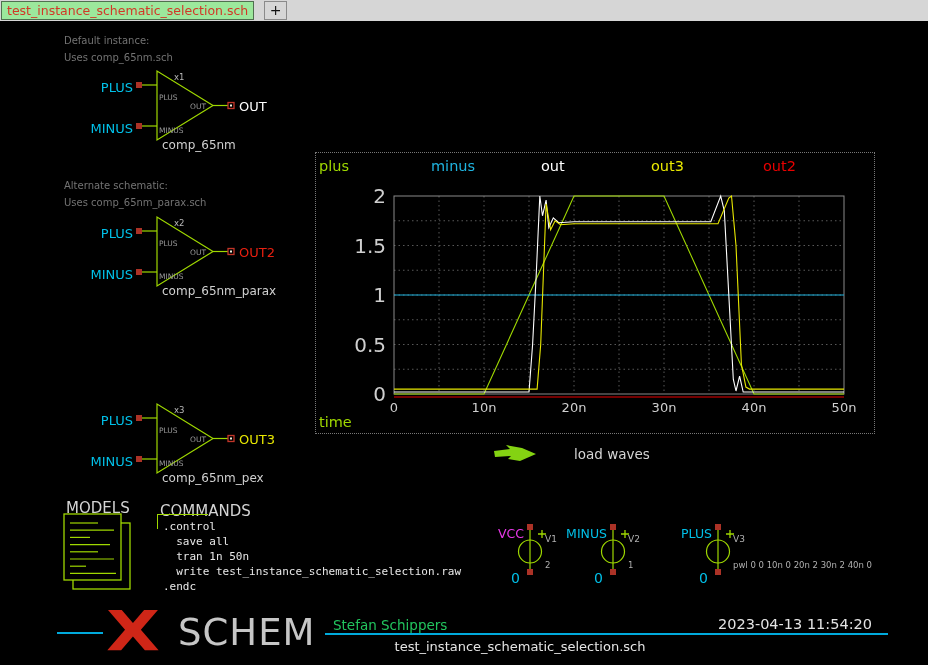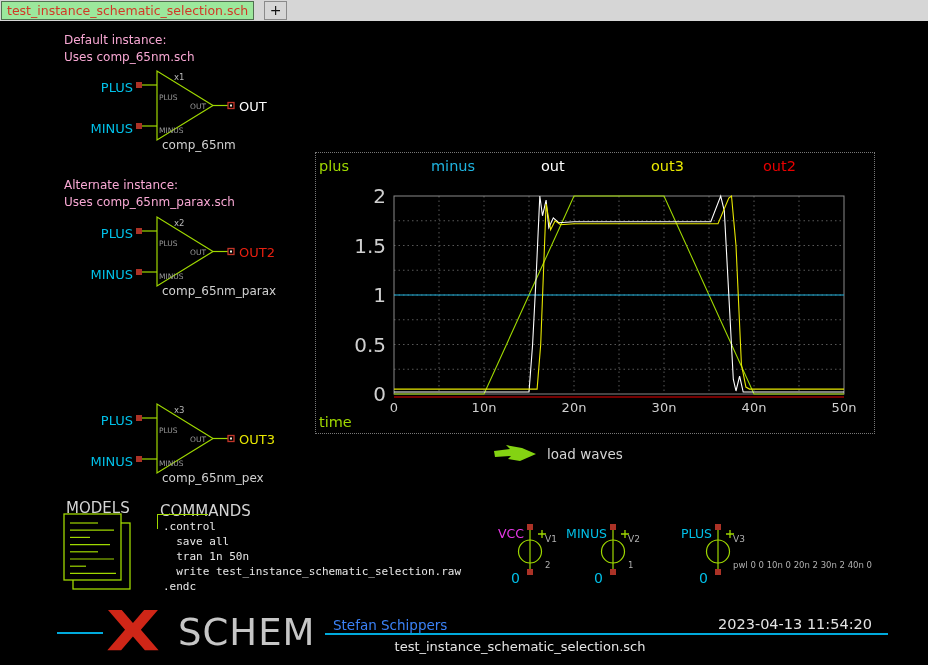--- a/index.html
+++ b/index.html
@@ -5,59 +5,59 @@
   html,body{margin:0;padding:0;background:#000;}
   .screen{position:relative;width:928px;height:664px;background:#000;overflow:hidden;
           font-family:"DejaVu Sans",sans-serif;}
   
   .tabbar{position:absolute;left:0;top:0;width:928px;height:21px;background:#d6d6d6;}
   .tab{position:absolute;left:1px;top:1px;height:17px;line-height:17px;padding:0 5px;
        background:#9ce89c;border:1px solid #50704f;color:#d13828;font-size:12.5px;}
   .newtab{position:absolute;left:264px;top:1px;width:21px;height:17px;line-height:16px;
        text-align:center;background:#d6d6d6;border:1px solid #8a8a8a;color:#111;font-size:14px;}
   
-  .annot{position:absolute;color:#f9a8d4;font-size:12px;line-height:17px;}
+  .annot{position:absolute;color:#737373;font-size:10px;line-height:17px;}
   
   #graph{position:absolute;left:315px;top:152px;width:558px;height:280px;border:1px dotted #777;}
   
   .loadwaves{position:absolute;left:493px;top:444px;display:flex;align-items:center;gap:8px;}
-  .loadwaves-label{color:#d4d4d4;font-size:13.5px;}
+  .loadwaves-label{color:#d4d4d4;font-size:13.5px;margin-left:27px;}
   
   .small-label{position:absolute;color:#d4d4d4;font-size:15px;}
   #models-icon{position:absolute;left:62px;top:510px;}
   .cmd-bracket{position:absolute;left:157px;top:514px;width:50px;height:14px;
        border-top:1.5px solid #9fd800;border-left:1.5px solid #9fd800;}
   pre.commands{position:absolute;left:163px;top:519px;margin:0;
        font-family:"DejaVu Sans Mono",monospace;font-size:11px;line-height:15px;color:#e8e8e8;}
   
   .logo-x{position:absolute;left:106px;top:598px;font-size:56px;font-weight:bold;color:#cf2617;
        transform:scaleX(1.25);transform-origin:left;}
   .logo-schem{position:absolute;left:178px;top:611px;font-size:37px;color:#c6c6c6;letter-spacing:1px;text-align:right;}
   .cyan-line{position:absolute;background:#00aadc;height:2px;}
-  .footer-author{position:absolute;left:333px;top:617px;color:#3b82f6;font-size:13.5px;}
+  .footer-author{position:absolute;left:333px;top:617px;color:#22c55e;font-size:13.5px;}
   .footer-date{position:absolute;left:718px;top:616px;color:#e4e4e4;font-size:14.5px;}
   .footer-file{position:absolute;left:315px;top:639px;width:410px;text-align:center;color:#e4e4e4;font-size:13px;}
   .abs{position:absolute;}
 </style>
 </head>
 <body>
 
 <div class="screen">
 
   <div class="tabbar">
     <div class="tab">test_instance_schematic_selection.sch</div>
     <div class="newtab">+</div>
   </div>
 
   <div class="annot" style="left:64px;top:32px;">
     <div>Default instance:</div>
     <div>Uses comp_65nm.sch</div>
   </div>
   <div class="annot" style="left:64px;top:177px;">
-    <div>Alternate instance:</div>
+    <div>Alternate schematic:</div>
     <div>Uses comp_65nm_parax.sch</div>
   </div>
 
   <div class="abs" style="left:88px;top:60px;"><svg width="260" height="100">
         <text x="45" y="31.5" fill="#00c0e8" font-size="13" text-anchor="end" font-family="&quot;DejaVu Sans&quot;,sans-serif">PLUS</text>
         <text x="45" y="72.5" fill="#00c0e8" font-size="13" text-anchor="end" font-family="&quot;DejaVu Sans&quot;,sans-serif">MINUS</text>
         <rect x="48" y="22" width="6" height="6" fill="#ab3226"></rect>
         <rect x="48" y="63" width="6" height="6" fill="#ab3226"></rect>
         <line x1="54" y1="25" x2="69" y2="25" stroke="#9fd800" stroke-width="1.2"></line>
         <line x1="54" y1="66" x2="69" y2="66" stroke="#9fd800" stroke-width="1.2"></line>

